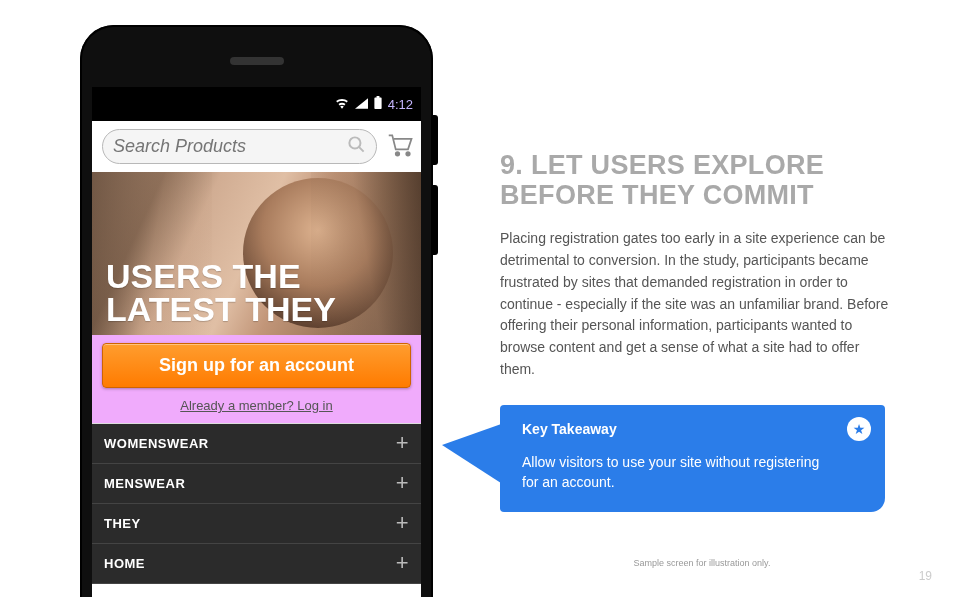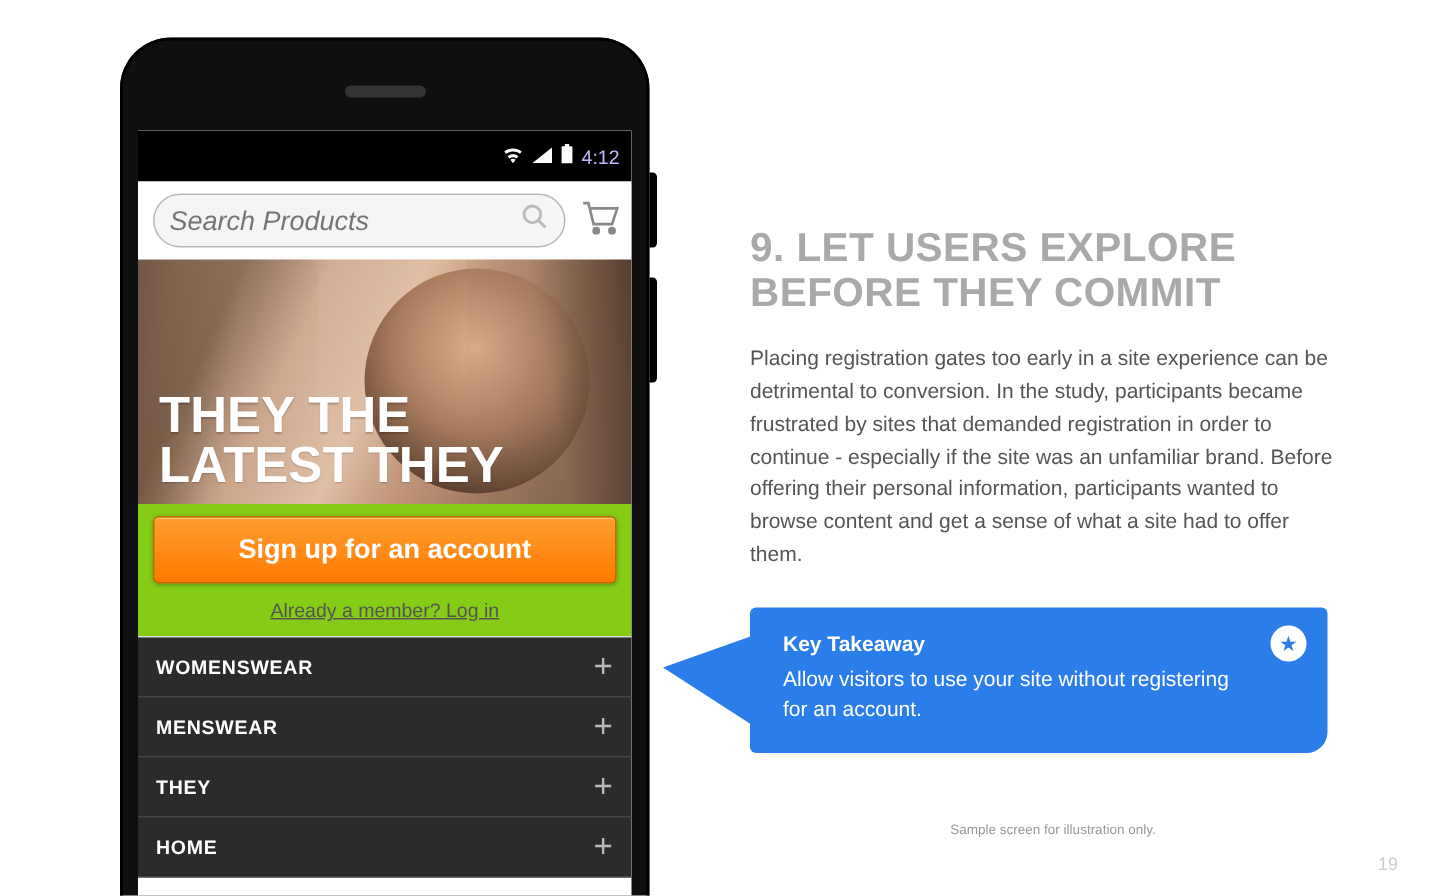--- a/index.html
+++ b/index.html
@@ -78,21 +78,21 @@
     border-radius:50%;
     background: radial-gradient(circle at 50% 35%, #dcb18e 0%, #a97c5d 45%, #5c3f2e 80%);
     filter: blur(0.4px);
   }
   .hero .hair-l { position:absolute; left:0; top:0; width:120px; height:163px;
     background: linear-gradient(100deg, rgba(70,50,35,0.6), rgba(170,130,100,0.2), transparent); }
   .hero .hair-r { position:absolute; right:0; top:0; width:110px; height:163px;
     background: linear-gradient(260deg, rgba(60,42,30,0.7), rgba(150,115,90,0.25), transparent); }
   .hero-text { position:relative; z-index:2; text-shadow:0 1px 1px rgba(0,0,0,0.2);}
 
-  .cta-area { padding:8px 10px 10px; background:#84cc16; border-bottom:1px solid #ddd;}
+  .cta-area { padding:8px 10px 10px; background:#f0abfc; border-bottom:1px solid #ddd;}
   .signup-btn {
     display:block; width:100%; text-align:center;
     background: linear-gradient(#ff9d2f, #ff7b00);
     border:1px solid #d06400; border-radius:4px;
     color:#fff; font-weight:bold; font-size:18px;
     padding:11px 0; cursor:pointer;
     box-shadow: 0 1px 0 rgba(255,255,255,0.4) inset, 0 1px 3px rgba(0,0,0,0.3);
   }
   .login-link {
     display:block; text-align:center; margin-top:10px;
@@ -112,21 +112,21 @@
     color:#a9a9a9; font-weight:800; font-size:27px; line-height:1.12;
     letter-spacing:0.3px; margin-bottom:18px;
   }
   .body-text { color:#555; font-size:14px; line-height:1.55; max-width:395px; }
 
   .callout-wrap { position:relative; margin-top:25px; }
   .callout {
     background:#2b7de9; color:#fff; border-radius:4px 4px 14px 4px;
     padding:16px 56px 20px 22px; max-width:385px; position:relative;
   }
-  .callout h4 { font-size:14px; font-weight:bold; margin-bottom:6px; }
+  .callout h4 { font-size:14px; font-weight:bold; margin-bottom:16px; }
   .callout p { font-size:14px; line-height:1.4; }
   .callout-pointer {
     position:absolute; left:-58px; top:18px; width:0;height:0;
     border-top:22px solid transparent;
     border-bottom:40px solid transparent;
     border-right:62px solid #2b7de9;
   }
   .star-badge {
     position:absolute; top:12px; right:14px;
     width:24px; height:24px; border-radius:50%; background:#fff;
@@ -183,21 +183,21 @@
                 <circle cx="24" cy="23" r="2" fill="#888"></circle>
               </svg>
           </span>
         </div>
 
         <div class="hero">
           <div class="hair-l"></div>
             <div class="girl"></div>
             <div class="hair-r"></div>
           <div class="hero-text">
-            <span>THEY THE</span><br>
+            <span>USERS THE</span><br>
             <span>LATEST THEY</span>
           </div>
         </div>
 
         <div class="cta-area">
           <button class="signup-btn">Sign up for an account</button>
           <a class="login-link">Already a member? Log in</a>
         </div>
 
         <div class="cat-list">

